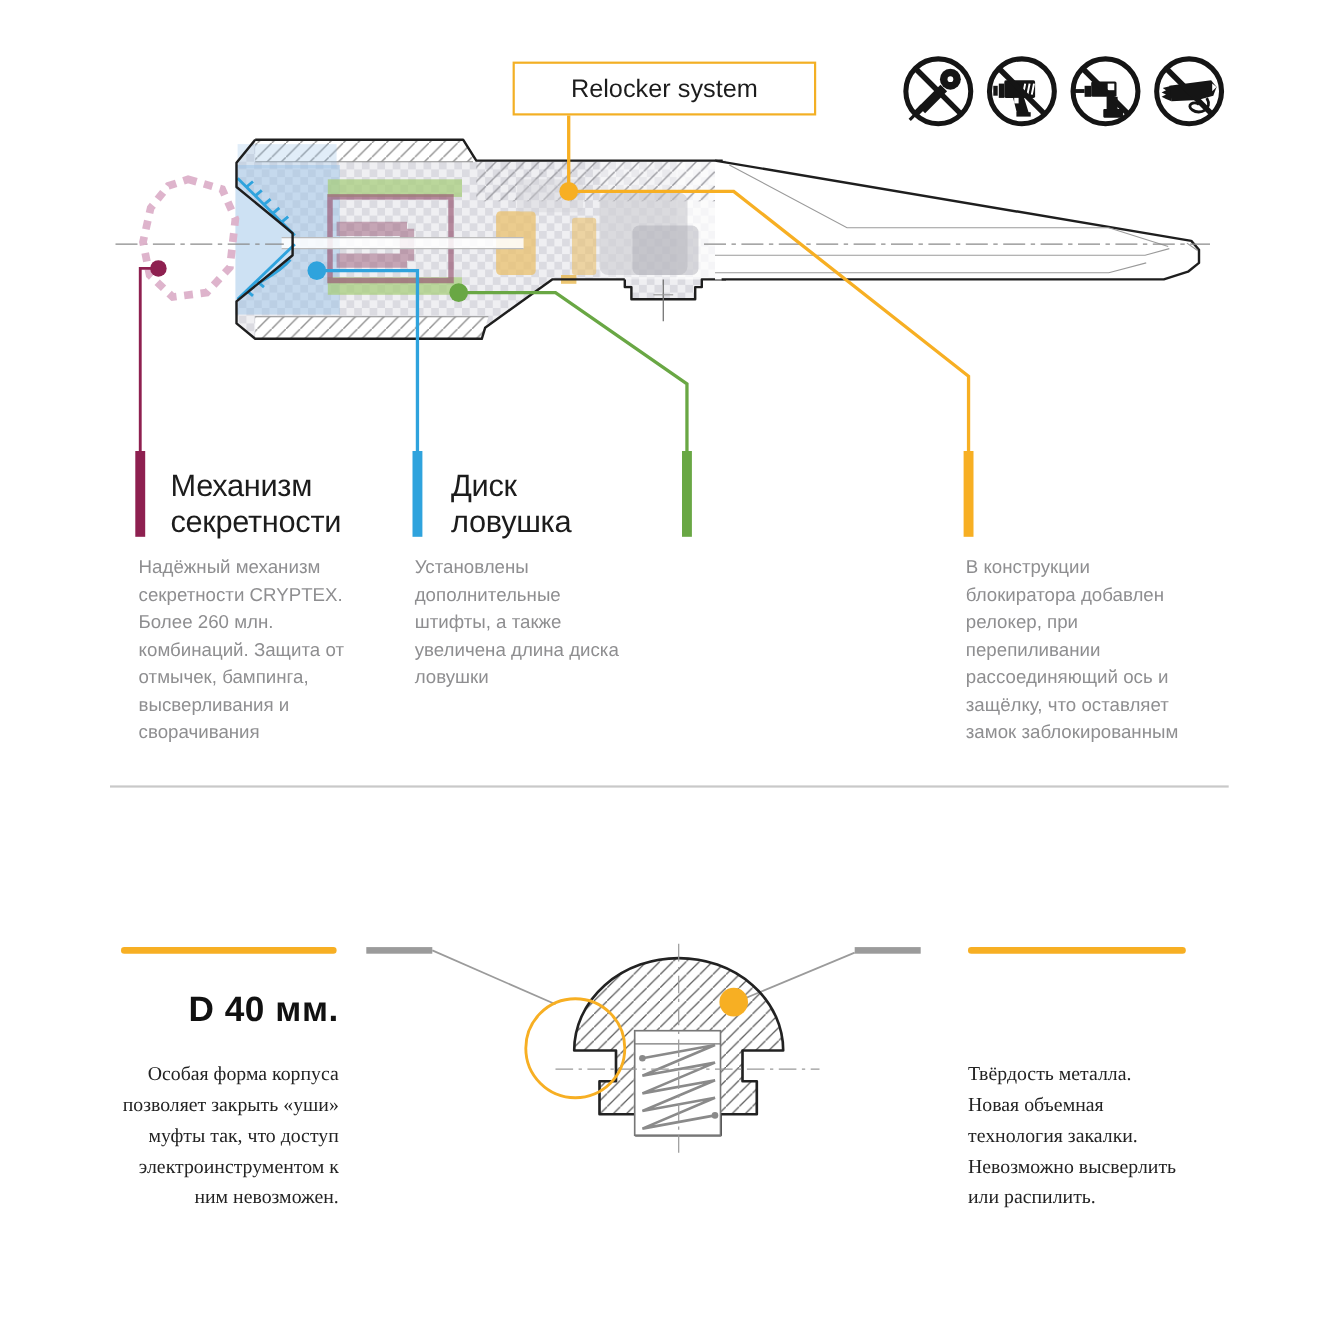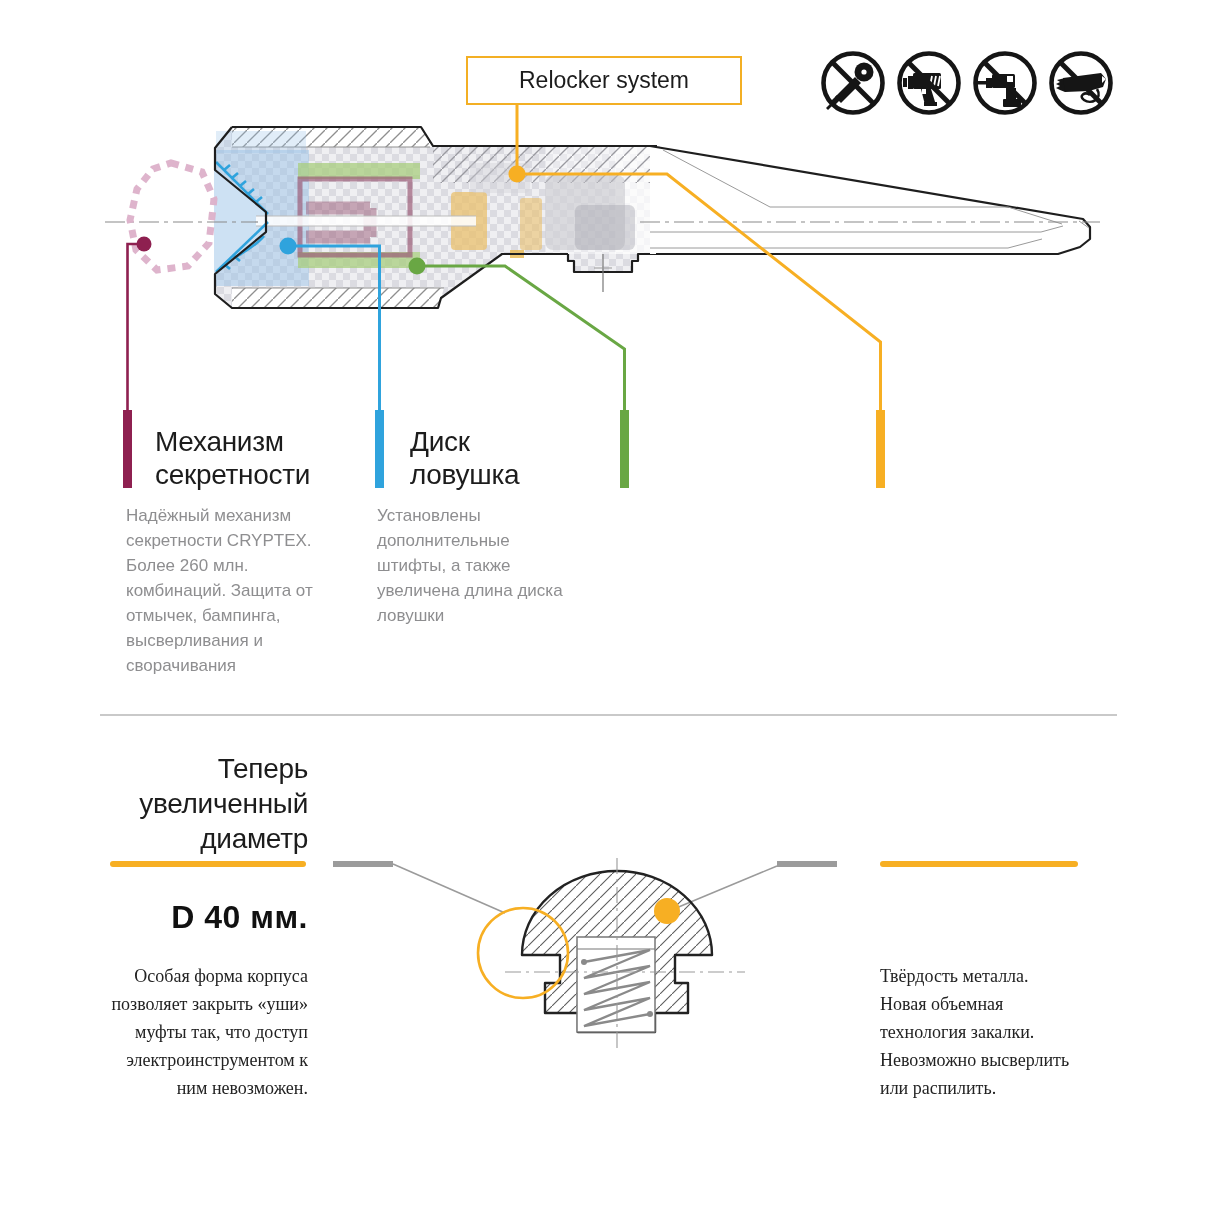--- a/index.html
+++ b/index.html
@@ -173,26 +173,30 @@
 ловушка</div>
   <div class="abs f-body" style="left:377px;">Установлены
 дополнительные
 штифты, а также
 увеличена длина диска
 ловушки</div>
 
   <div class="abs bar" style="left: 620px; background: rgb(105, 167, 68);"></div>
 
   <div class="abs bar" style="left: 876px; background: rgb(247, 175, 35);"></div>
+  <div class="abs f-body" style="left:878px;">В конструкции
+блокиратора добавлен
+релокер, при
+перепиливании
+рассоединяющий ось и
+защёлку, что оставляет
+замок заблокированным</div>
 
   <div class="abs divider"></div>
 
-  <div class="abs b-title right-align" style="width:280px;">Теперь
-увеличенный
-диаметр</div>
   <div class="abs b-underline" style="left:110px;width:196px;"></div>
   <div class="abs b-value right-align" style="width:280px;">D 40 мм.</div>
   <div class="abs b-body right-align" style="width:280px;">Особая форма корпуса
 позволяет закрыть «уши»
 муфты так, что доступ
 электроинструментом к
 ним невозможен.</div>
 
   <div class="abs b-underline" style="left:880px;width:198px;"></div>
   <div class="abs b-body left-align" style="width:280px;">Твёрдость металла.

